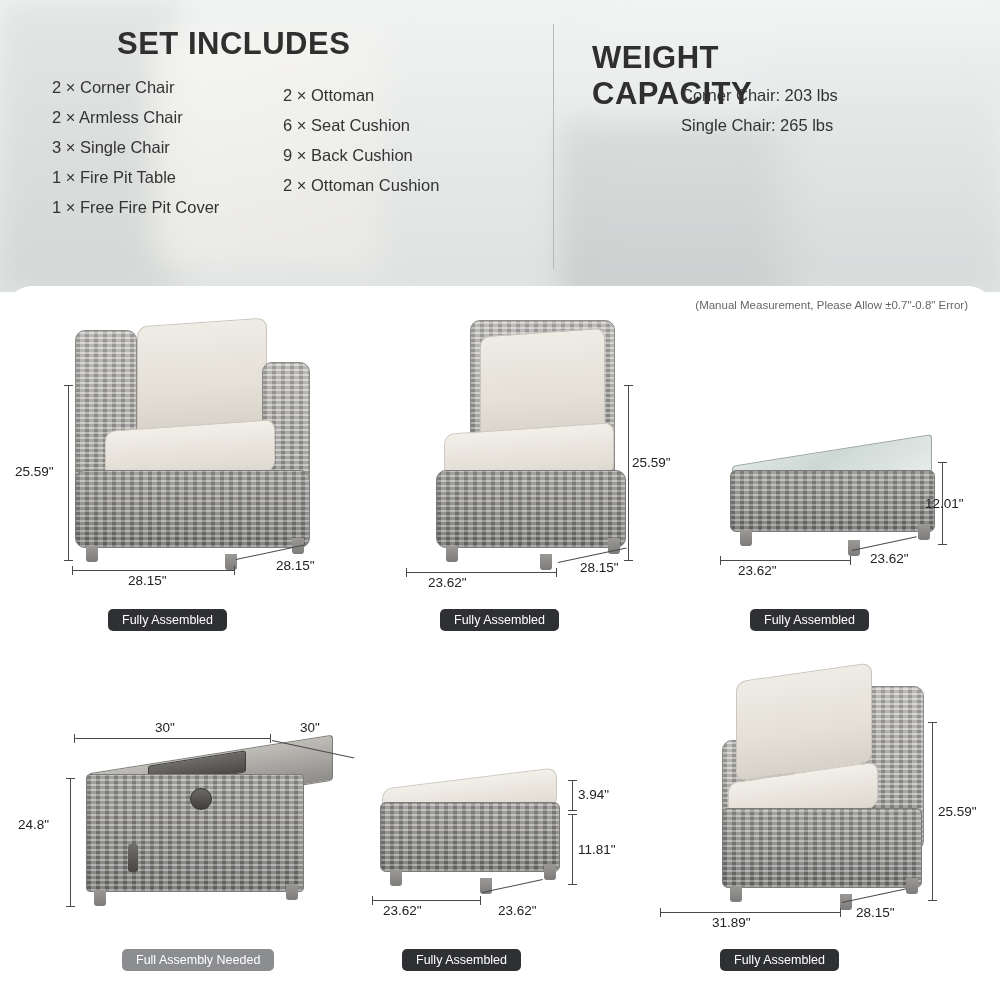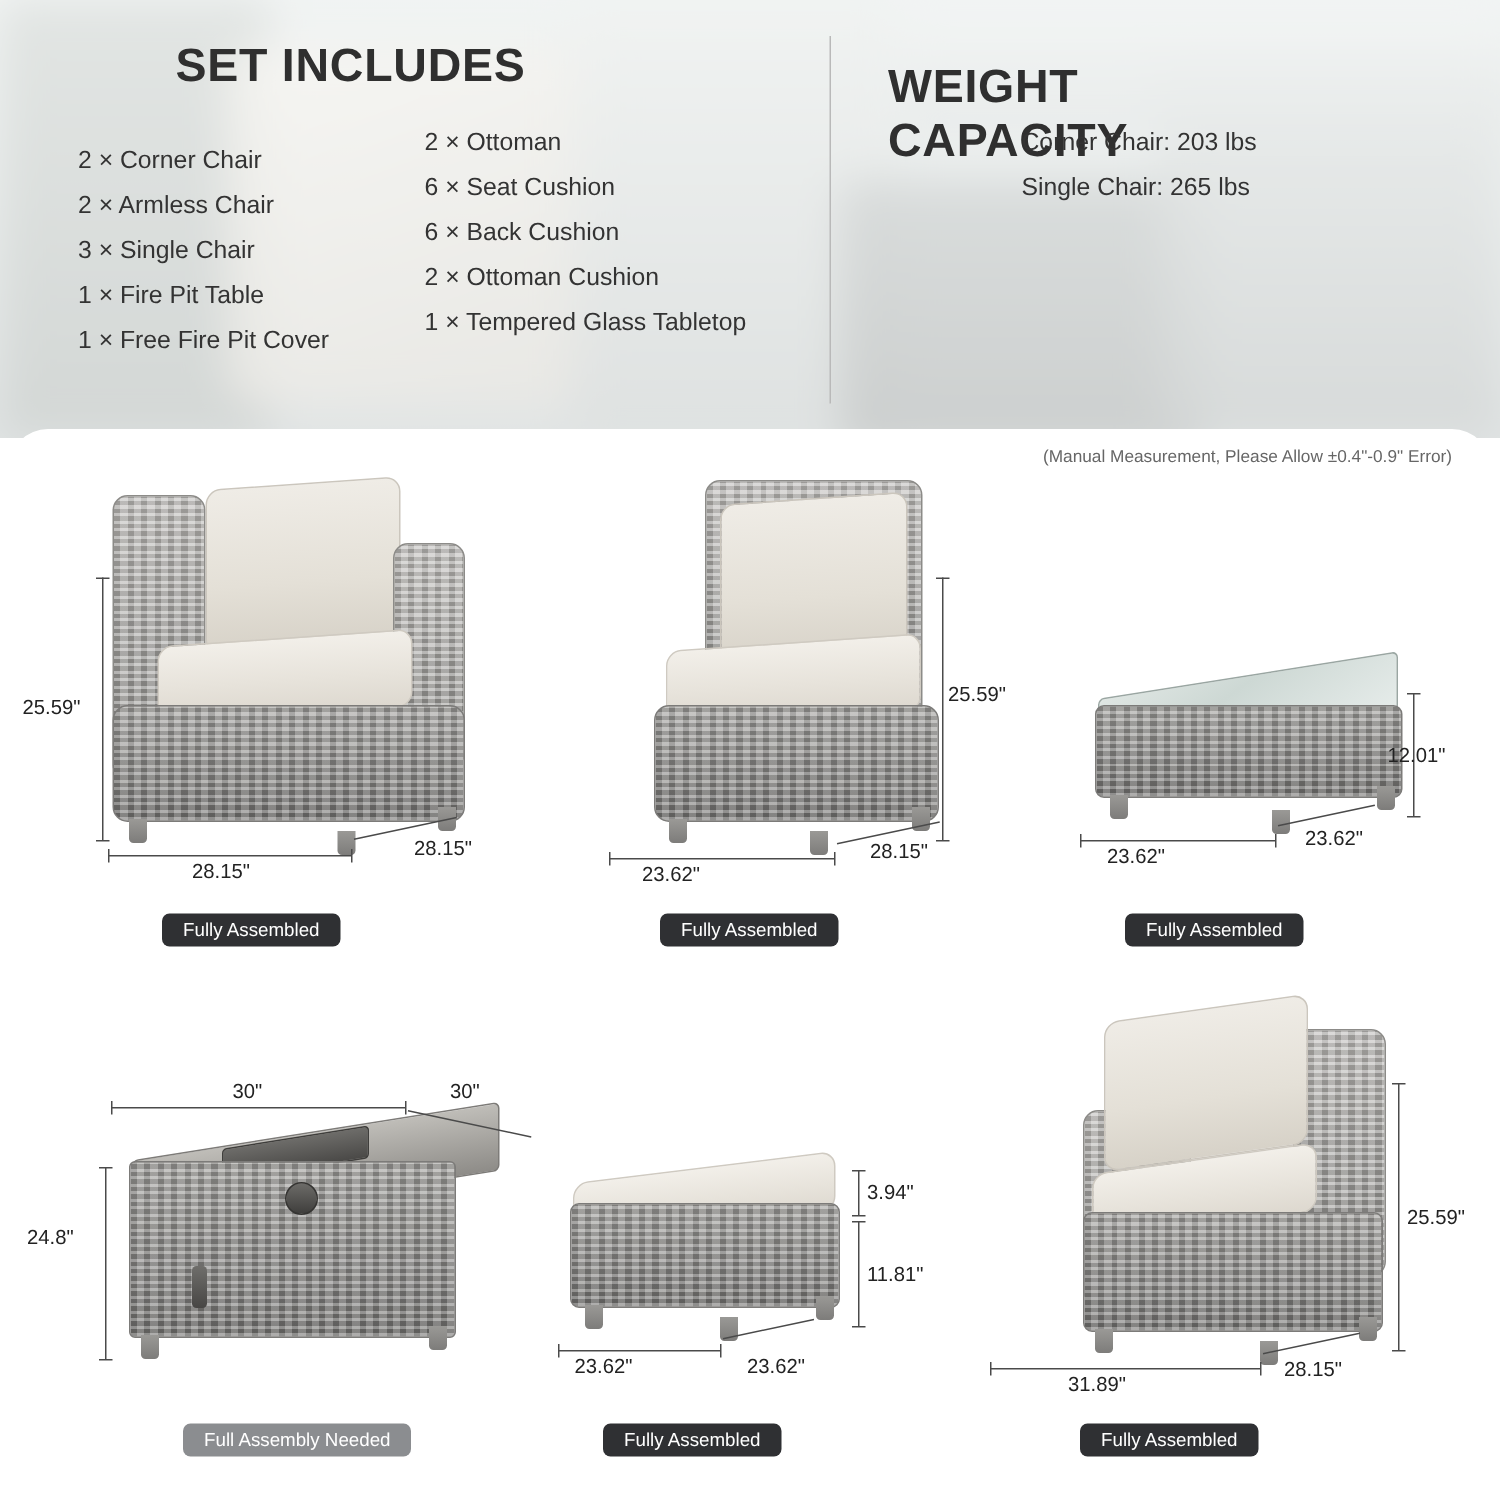--- a/index.html
+++ b/index.html
@@ -41,21 +41,21 @@
     position:absolute; margin:0;
     font-size:31px; font-weight:bold; color:#2f2f2f; letter-spacing:0.5px;
   }
   .title-set { left:117px; top:26px; }
   .title-weight { left:592px; top:40px; }
 
   ul.speclist { list-style:none; margin:0; padding:0; position:absolute; }
   ul.speclist li {
     font-size:16.5px; color:#333; line-height:30px; white-space:nowrap;
   }
-  .col-a { left:52px; top:92px; }
+  .col-a { left:52px; top:72px; }
   .col-b { left:283px; top:80px; }
   .col-c { left:681px; top:80px; }
   .col-c li { line-height:30px; }
 
   
   .panel {
     position:absolute; left:6px; top:286px; width:988px; height:710px;
     background:#ffffff; border-radius:26px;
   }
   .measure-note {
@@ -147,33 +147,32 @@
     <li>2 × Corner Chair</li>
     <li>2 × Armless Chair</li>
     <li>3 × Single Chair</li>
     <li>1 × Fire Pit Table</li>
     <li>1 × Free Fire Pit Cover</li>
   </ul>
 
   <ul class="speclist col-b">
     <li>2 × Ottoman</li>
     <li>6 × Seat Cushion</li>
-    <li>6 × Back Cushion</li>
+    <li>9 × Back Cushion</li>
     <li>2 × Ottoman Cushion</li>
-    <li>1 × Tempered Glass Tabletop</li>
   </ul>
 
   <ul class="speclist col-c">
     <li>Corner Chair: 203 lbs</li>
     <li>Single Chair: 265 lbs</li>
   </ul>
 </div>
 
 <div class="panel"></div>
-<div class="measure-note">(Manual Measurement, Please Allow ±0.4"-0.9" Error)</div>
+<div class="measure-note">(Manual Measurement, Please Allow ±0.7"-0.8" Error)</div>
 
 <div class="cell" style="left:0;top:310px;width:340px;height:320px;">
 
   <div class="fz wick rnd10" style="left:75px;top:20px;width:62px;height:190px;"></div>
   <div class="fz cush-b rnd10" style="left:137px;top:12px;width:130px;height:110px;transform:skewY(-4deg);"></div>
   <div class="fz wick rnd10" style="left:262px;top:52px;width:48px;height:150px;"></div>
   <div class="fz cush rnd10" style="left:105px;top:115px;width:170px;height:52px;transform:skewY(-4deg);"></div>
   <div class="fz wick-dark rnd10" style="left:75px;top:160px;width:235px;height:78px;"></div>
   <div class="fz leg" style="left:86px;top:236px;width:12px;height:16px;"></div>
   <div class="fz leg" style="left:225px;top:244px;width:12px;height:16px;"></div>

